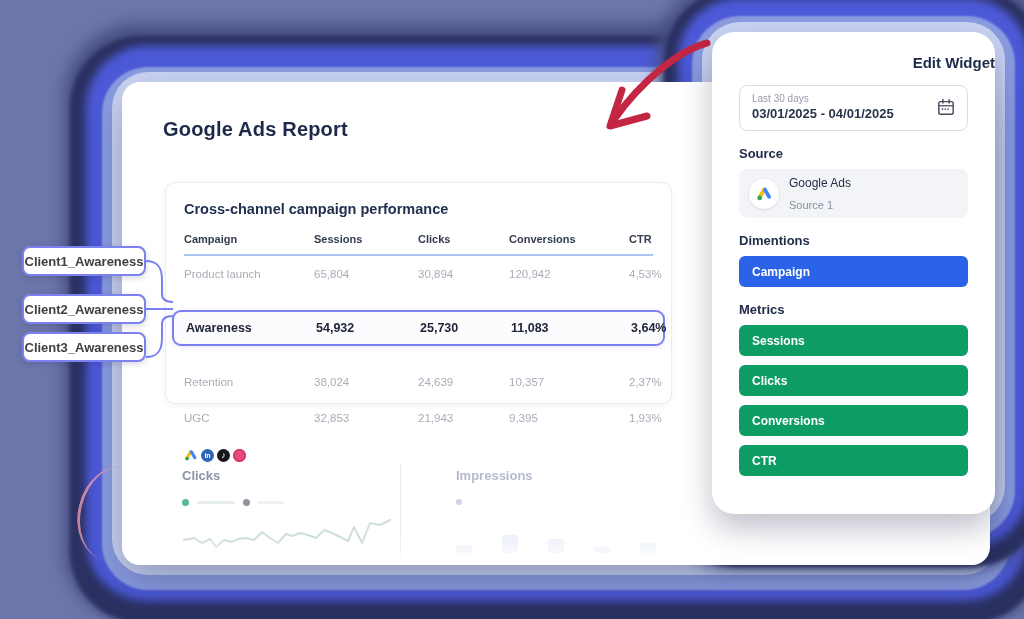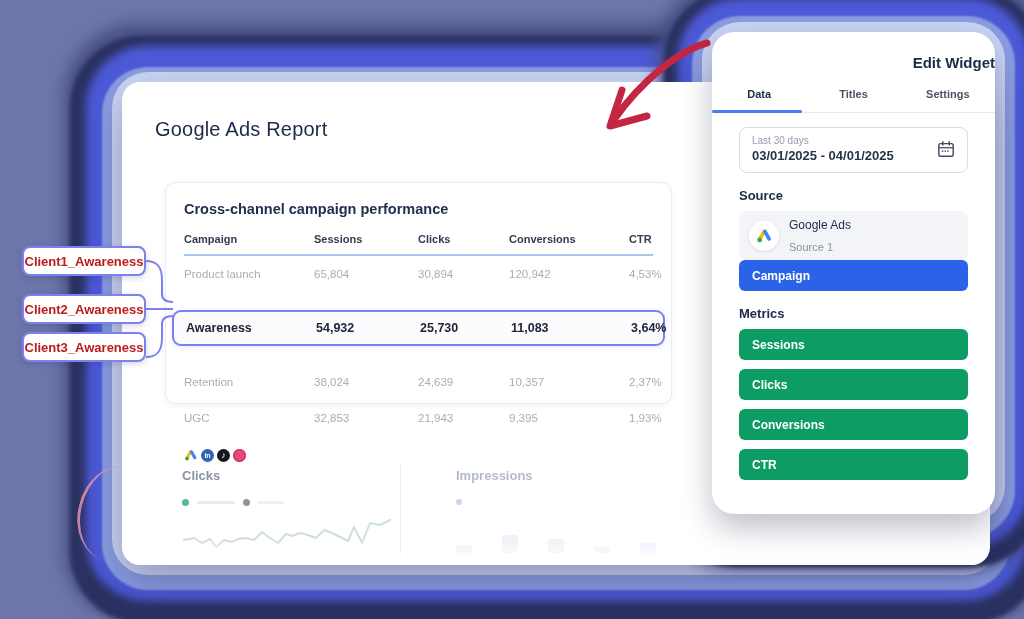--- a/index.html
+++ b/index.html
@@ -40,22 +40,22 @@
     border-left:3px solid #e79bb2;border-radius:60% 0 0 60%;transform:rotate(14deg);
     opacity:.8;z-index:1;
   }
   
   .card-main{
     position:absolute;left:122px;top:82px;width:868px;height:483px;
     background:#ffffff;border-radius:18px;z-index:2;
     box-shadow:0 18px 38px rgba(24,29,70,.30);
   }
   .report-title{
-    position:absolute;left:33px;top:36px;
-    font-size:20px;font-weight:400;color:#1d2a4a;letter-spacing:.2px;text-align:right;
+    position:absolute;left:41px;top:36px;
+    font-size:20px;font-weight:700;color:#1d2a4a;letter-spacing:.2px;text-align:right;
   }
   .inner-card{
     position:absolute;left:43px;top:100px;width:507px;height:222px;box-sizing:border-box;
     background:#fff;border:1px solid #e9ecf4;border-radius:10px;
     box-shadow:0 2px 6px rgba(40,50,90,.05);
     padding:16px 18px;
   }
   .inner-title{font-size:14.5px;font-weight:700;color:#223050;margin:2px 0 16px;}
   .t-grid{display:grid;grid-template-columns:130px 104px 91px 120px 1fr;align-items:center;}
   .t-head{font-size:11px;font-weight:700;color:#333c4e;padding-bottom:9px;border-bottom:2px solid #a9c6f0;}
@@ -88,21 +88,21 @@
   .leg-line.l2{background:#eef1f5;width:26px;}
   .spark{margin-top:8px;display:block;}
   .imp-bars{display:flex;align-items:flex-end;gap:30px;margin-top:26px;height:22px;}
   .imp-bar{width:16px;background:#eef2f9;border-radius:3px;}
   .card-fade{position:absolute;left:2px;right:2px;bottom:0;height:26px;
     background:linear-gradient(rgba(255,255,255,0),#ffffff);border-radius:0 0 18px 18px;}
   
   .callout{
     position:absolute;left:22px;width:124px;height:30px;box-sizing:border-box;z-index:6;
     background:#fff;border:2px solid #7b82ef;border-radius:8px;
-    font-size:13px;font-weight:700;color:#b91c1c;
+    font-size:13px;font-weight:700;color:#404040;
     display:flex;align-items:center;justify-content:center;
     box-shadow:0 2px 6px rgba(40,45,100,.18);
   }
   .callout.c1{top:246px;} .callout.c2{top:294px;} .callout.c3{top:332px;}
   .connectors{position:absolute;left:140px;top:250px;z-index:5;}
   
   .arrow{position:absolute;left:585px;top:33px;z-index:8;}
   
   .panel{
     position:absolute;left:712px;top:32px;width:283px;height:482px;box-sizing:border-box;
@@ -245,26 +245,20 @@
 </svg>
 
 <svg class="arrow" width="130" height="105" viewBox="0 0 130 105">
   <path d="M122,10 C96,17 58,45 28,88" fill="none" stroke="#c32643" stroke-width="7" stroke-linecap="round"></path>
   <path d="M37,57 L25,93 L62,83" fill="none" stroke="#c32643" stroke-width="7" stroke-linecap="round" stroke-linejoin="round"></path>
 </svg>
 
 <div class="panel">
   <div class="panel-title">Edit Widget</div>
 
-  <div class="tabs">
-    <div class="tab active">Data</div>
-    <div class="tab">Titles</div>
-    <div class="tab">Settings</div>
-    <div class="tab-underline"></div>
-  </div>
 
   <div class="panel-body">
     <div class="date-box">
       <div>
         <div class="date-preset">Last 30 days</div>
         <div class="date-value">03/01/2025 - 04/01/2025</div>
       </div>
       <svg width="18" height="18" viewBox="0 0 20 20">
         <rect x="2" y="4" width="16" height="14" rx="2" fill="none" stroke="#454c5c" stroke-width="1.6"></rect>
         <line x1="2" y1="8.6" x2="18" y2="8.6" stroke="#454c5c" stroke-width="1.4"></line>
@@ -284,20 +278,21 @@
           <rect x="-2.7" y="-8.6" width="5.4" height="17.2" rx="2.7" transform="translate(15.6,11.6) rotate(-30)" fill="#4285F4"></rect>
           <circle cx="5.2" cy="18.2" r="3.4" fill="#34A853"></circle>
         </svg>
       </div>
       <div>
         <div class="source-name">Google Ads</div>
         <div class="source-sub">Source 1</div>
       </div>
     </div>
 
+    <div class="sec-h">Dimentions</div>
     <div class="pill blue">Campaign</div>
 
     <div class="sec-h">Metrics</div>
     <div class="pill green">Sessions</div>
     <div class="pill green">Clicks</div>
     <div class="pill green">Conversions</div>
     <div class="pill green">CTR</div>
   </div>
 </div>
 

